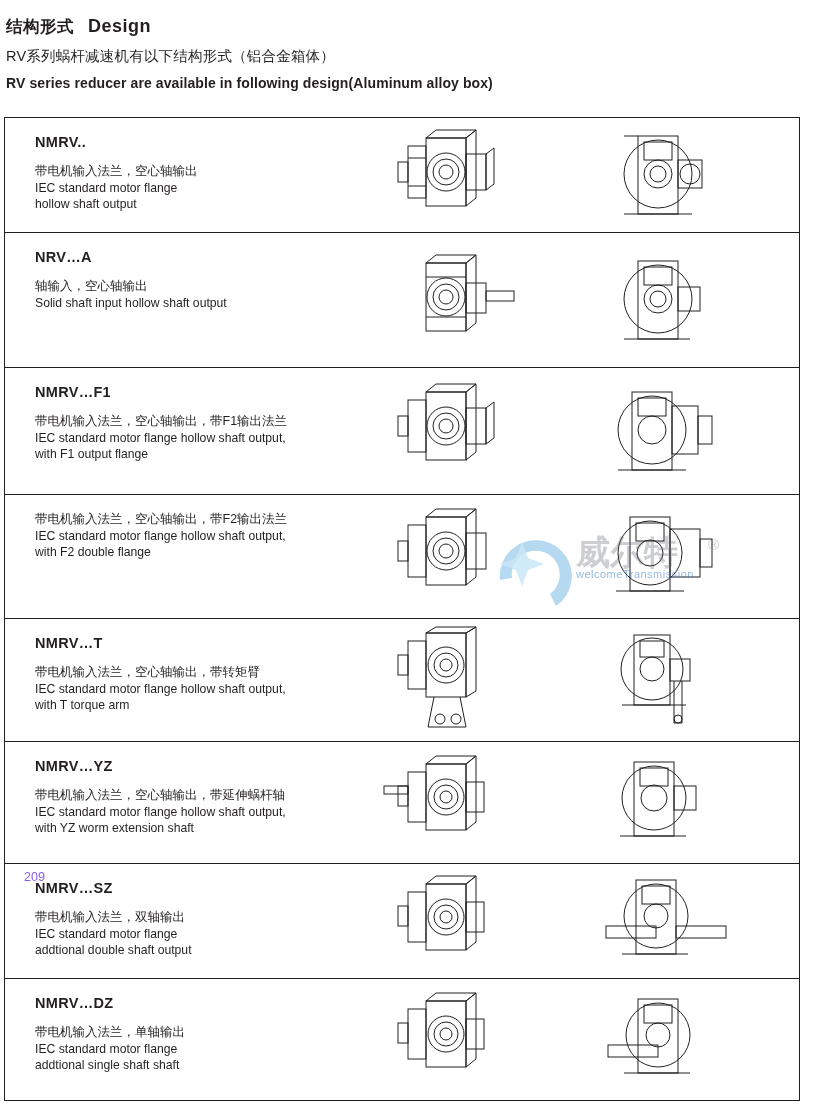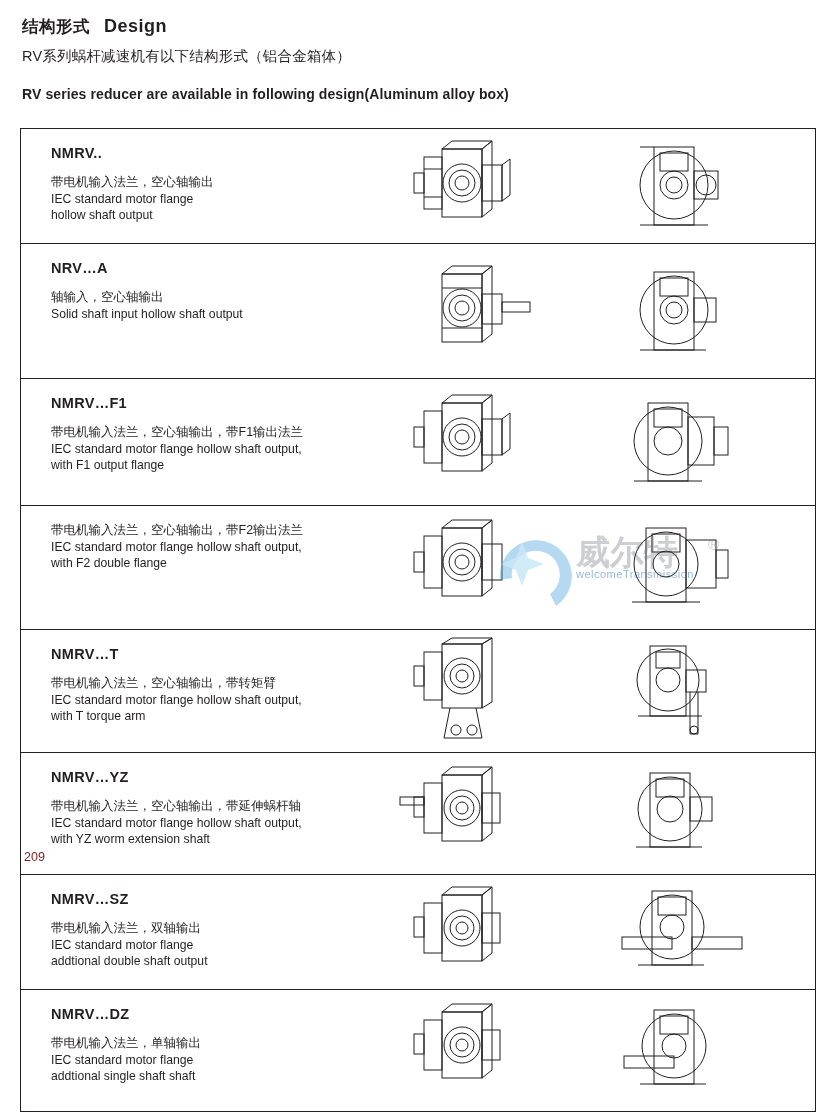--- a/index.html
+++ b/index.html
@@ -13,21 +13,21 @@
     font-family: "Liberation Sans", sans-serif;
     color: #231f20;
     position: relative;
     overflow: hidden;
   }
   .page {
     position: relative;
     width: 840px;
     height: 892px;
     box-sizing: border-box;
-    padding: 14px 22px 0 20px;
+    padding: 14px 22px 0 4px;
   }
   
   .header-title {
     display: flex;
     align-items: baseline;
     gap: 14px;
     font-size: 17px;
     font-weight: bold;
     letter-spacing: .5px;
     margin: 2px 0 0 2px;
@@ -41,21 +41,21 @@
     font-weight: bold;
   }
   .subtitle-cn {
     font-size: 14.5px;
     margin: 9px 0 2px 2px;
     letter-spacing: .2px;
   }
   .subtitle-en {
     font-size: 14px;
     font-weight: bold;
-    margin: 20px 0 0 2px;
+    margin: 9px 0 0 2px;
     letter-spacing: .1px;
   }
   
   .table {
     margin-top: 26px;
     border: 1px solid #231f20;
     border-bottom: none;
     width: 796px;
     box-sizing: border-box;
   }
@@ -88,23 +88,23 @@
     font-size: 12.2px;
     line-height: 16.5px;
   }
   .desc .cn {
     font-size: 12.5px;
   }
   
   .page-number {
     position: absolute;
     left: 24px;
-    bottom: 28px;
+    bottom: 8px;
     font-size: 12.5px;
-    color: #7f1d1d;
+    color: #8b5cf6;
   }
   
   .watermark {
     position: absolute;
     left: 490px;
     top: 520px;
     width: 300px;
     height: 95px;
     pointer-events: none;
     opacity: .55;

